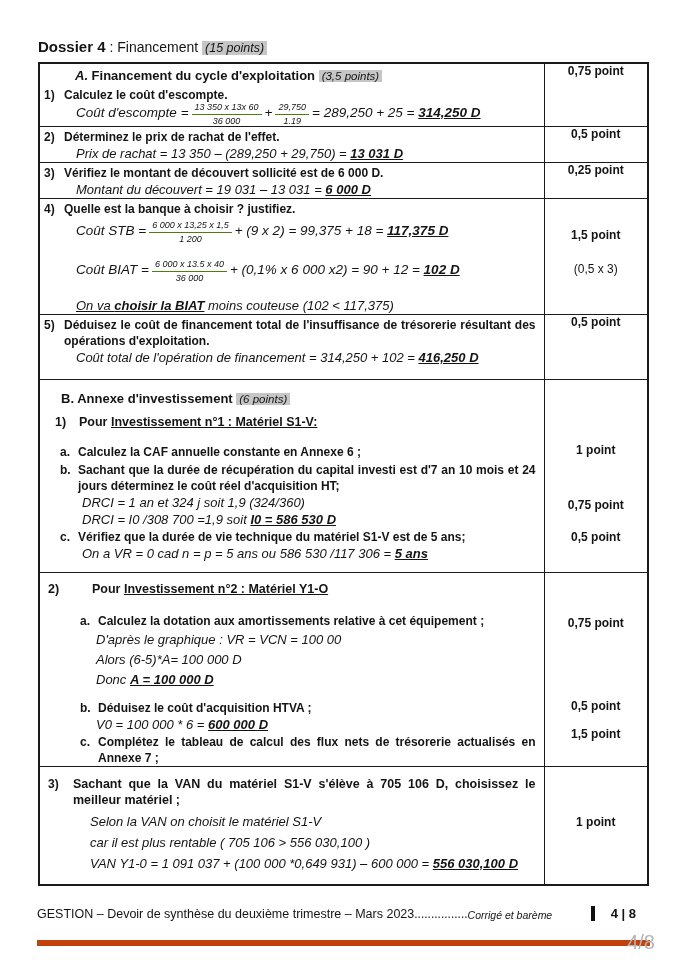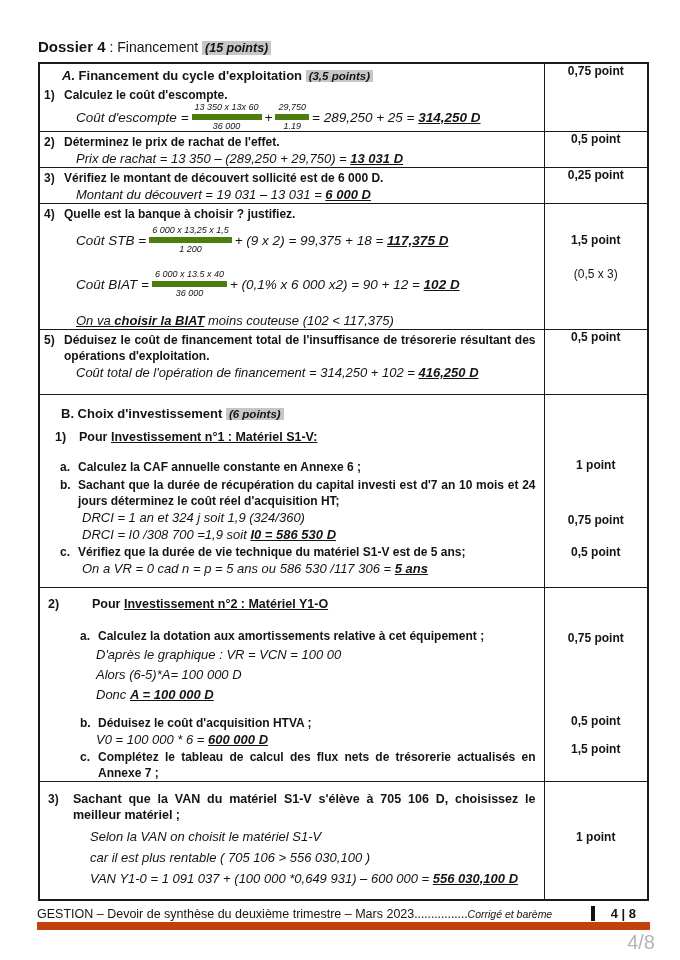--- a/index.html
+++ b/index.html
@@ -2,47 +2,47 @@
 <html><head>
 <meta charset="utf-8">
 <style>
   * { margin:0; padding:0; box-sizing:border-box; }
   body { background:#e8e8e8; font-family:"Liberation Sans", sans-serif; }
   .page { position:relative; width:680px; height:960px; background:#ffffff; color:#141414; overflow:hidden; }
 
   
   .title { position:absolute; left:38px; top:38px; font-size:14px; white-space:nowrap; }
   .t-bold { font-weight:bold; font-size:15px; }
-  .pts { background:#c6c6c6; font-weight:bold; font-style:italic; font-size:11.5px; padding:0 3px; }
+  .pts { background:#c6c6c6; font-weight:normal; font-style:italic; font-size:11.5px; padding:0 3px; }
   .title .pts { font-size:12.5px; }
 
   
   table.main { position:absolute; left:38px; top:62px; width:609px; border-collapse:collapse; table-layout:fixed; border:2px solid #1a1a1a; }
   td { border:1.5px solid #1a1a1a; vertical-align:top; padding:0; overflow:hidden; }
   td.bar { position:relative; }
   .hdr td { text-align:center; font-weight:bold; font-size:13px; vertical-align:middle; }
 
   
   .qline { display:flex; padding-left:4px; margin-top:2px; }
   .qnum { flex:none; width:20px; font-weight:bold; font-size:12px; line-height:16px; }
   .qtext { flex:1; font-weight:bold; font-size:12px; line-height:16px; padding-right:8px; }
   .just { text-align:justify; }
   .ans { font-style:italic; font-size:13px; line-height:17px; margin-left:36px; }
   .res { font-weight:bold; text-decoration:underline; }
   .u { text-decoration:underline; }
   .b { font-weight:bold; }
 
   
-  .secA { padding-left:22px; font-size:13px; font-weight:bold; margin-top:3px; line-height:17px; }
+  .secA { padding-left:35px; font-size:13px; font-weight:bold; margin-top:3px; line-height:17px; }
   .sec-letter-a { font-style:italic; font-weight:bold; }
   .secB { padding-left:21px; font-size:13px; font-weight:bold; margin-top:10px; line-height:17px; }
 
   
   .frac { display:inline-block; vertical-align:-7px; text-align:center; line-height:1; margin:0 3px; font-style:italic; }
-  .frac .fn { display:block; font-size:9px; padding:0 3px 2px; border-bottom:6px solid #4d7c0f; }
+  .frac .fn { display:block; font-size:9px; padding:0 3px 2px; border-bottom:1px solid #4d7c0f; }
   .frac .fd { display:block; font-size:9px; padding-top:2px; }
   .fline { font-style:italic; font-size:13.5px; margin-left:36px; white-space:nowrap; }
 
   
   .bcenter { display:flex; align-items:center; justify-content:center; height:100%; font-weight:bold; font-size:12px; text-align:center; }
   .bv { position:absolute; left:0; right:0; text-align:center; font-weight:bold; font-size:12px; }
   .bv.norm { font-weight:normal; }
 
   
   .h6 { padding-left:15px; margin-top:6px; }
@@ -55,21 +55,21 @@
   .sub .slab { flex:none; width:18px; font-weight:bold; font-size:12px; line-height:16px; }
   .sub .stext { flex:1; font-weight:bold; font-size:12px; line-height:16px; padding-right:8px; }
   .sub7 { padding-left:40px; }
   .it6 { margin-left:42px; }
   .it7 { margin-left:56px; }
   .h8 { padding-left:8px; margin-top:9px; }
   .h8 .qnum { width:25px; }
   .it8 { margin-left:50px; }
 
   
-  .footer { position:absolute; left:37px; top:906px; width:613px; border-bottom:8px solid #c2410c; padding-bottom:1px; display:flex; align-items:center; white-space:nowrap; }
+  .footer { position:absolute; left:37px; top:906px; width:613px; border-bottom:6px solid #c2410c; padding-bottom:19px; display:flex; align-items:flex-end; white-space:nowrap; }
   .f-main { font-size:12.5px; }
   .f-dots { font-size:12px; }
   .f-label { font-style:italic; font-size:10.5px; }
   .f-bar { width:3.5px; height:15px; background:#111; margin-left:auto; align-self:center; }
   .f-page { font-weight:bold; font-size:13px; margin-left:16px; margin-right:14px; }
   .wm { position:absolute; right:25px; top:931px; font-size:20px; color:#b4b4b4; }
 </style>
 </head>
 <body>
 
@@ -168,21 +168,21 @@
         </div>
       </td>
       <td class="bar">
             <div class="bcenter">0,5 point</div>
           </td>
     </tr>
 
     <tr style="height:193px">
       <td>
         <div class="secB">
-          <span>B.</span><span> Choix d'investissement </span><span class="pts">(6 points)</span>
+          <span>B.</span><span> Annexe d'investissement </span><span class="pts">(6 points)</span>
         </div>
         <div class="qline h6" style="margin-top:6px">
           <span class="qnum">1)</span>
           <span class="qtext"><span>Pour </span><span class="u">Investissement n°1 : Matériel  S1-V:</span></span>
         </div>
         <div class="sub" style="margin-top:14px">
           <span class="slab">a.</span>
           <span class="stext">Calculez la CAF annuelle constante  en Annexe 6 ;</span>
         </div>
         <div class="sub" style="margin-top:2px">

